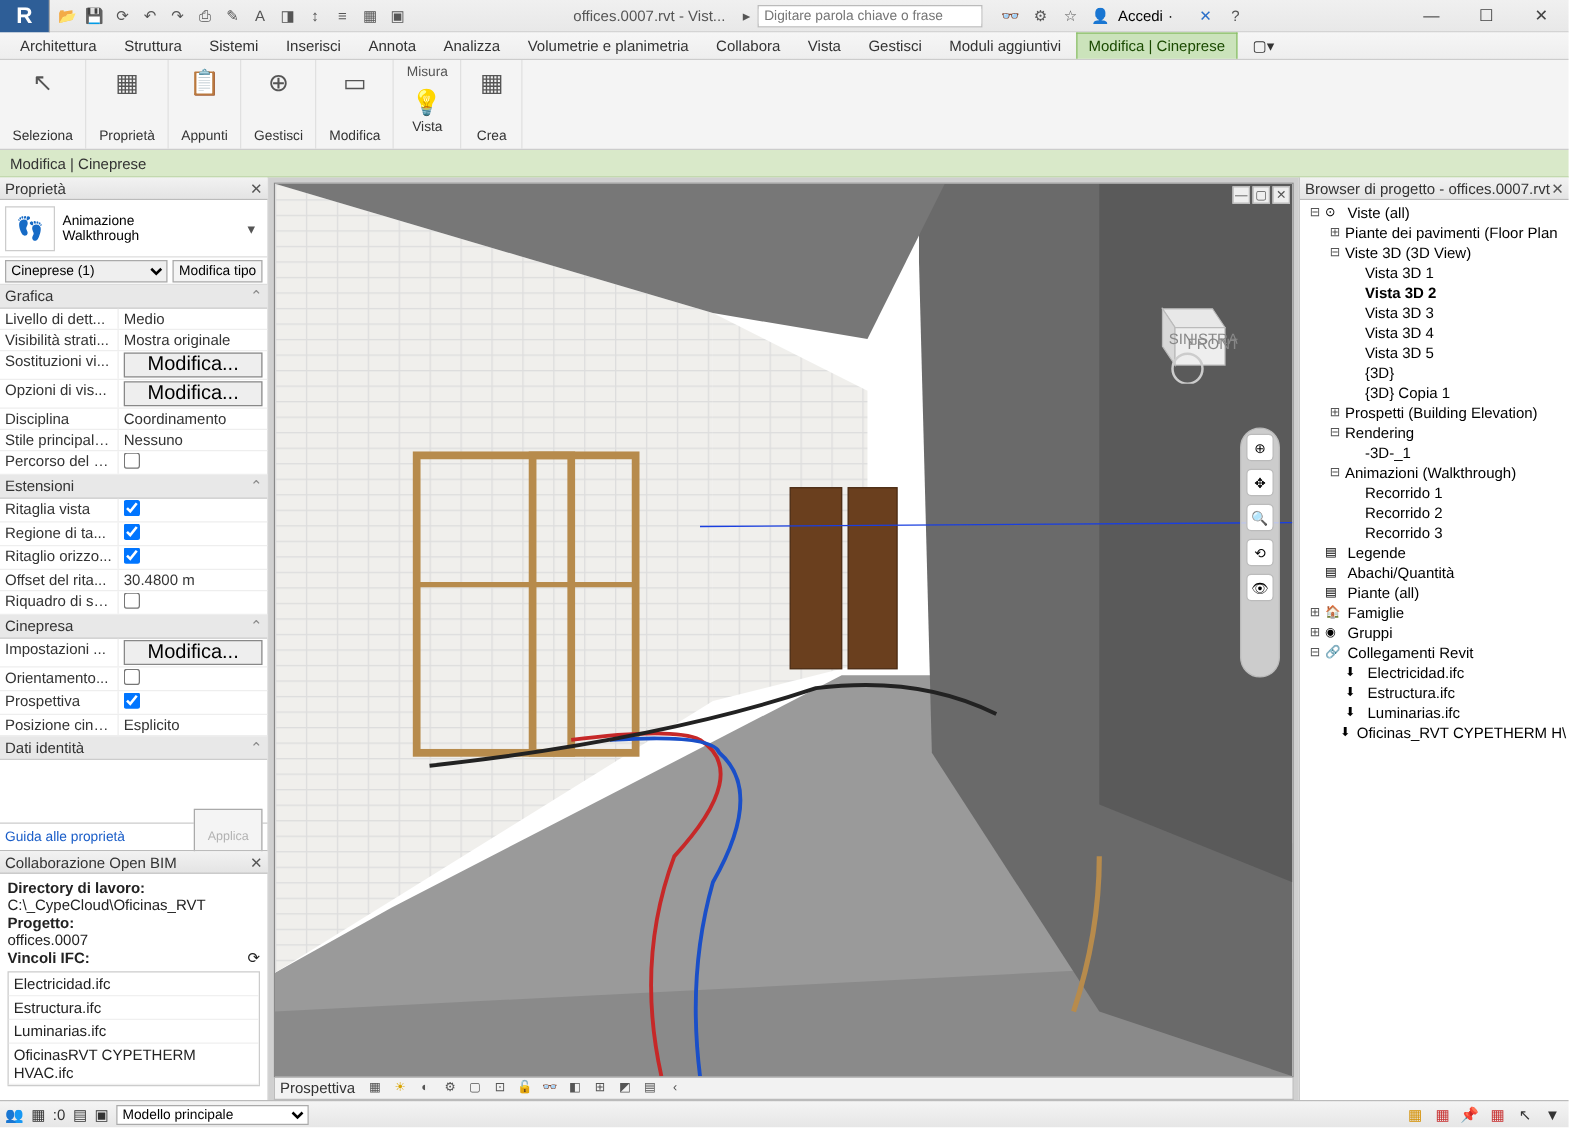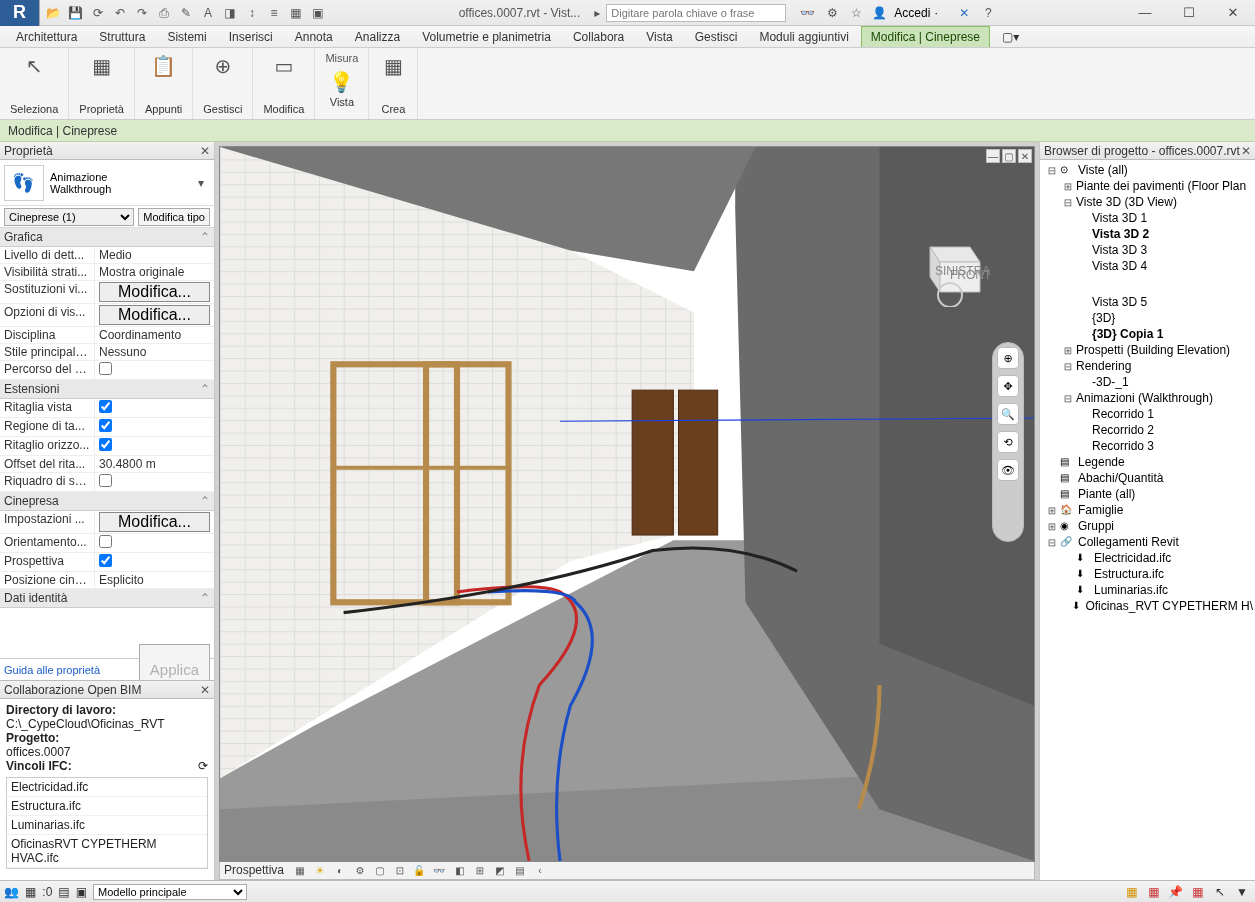--- a/index.html
+++ b/index.html
@@ -56,21 +56,21 @@
 .prop-sel-row button { font-size:11px; height:18px; padding:0 4px; border:1px solid #aaa; background:#f4f4f4; cursor:pointer; }
 .prop-grid { flex:1; overflow-y:auto; overflow-x:hidden; font-size:11px; }
 .pg-cat { background:#e8e8e8; padding:2px 4px; font-weight:normal; color:#333; display:flex; justify-content:space-between; border-bottom:1px solid #ccc; }
 .pg-row { display:flex; border-bottom:1px solid #eee; }
 .pg-row .pg-k { width:95px; padding:1px 4px; color:#333; overflow:hidden; text-overflow:ellipsis; white-space:nowrap; border-right:1px solid #eee; }
 .pg-row .pg-v { flex:1; padding:1px 4px; color:#333; overflow:hidden; }
 .pg-row .pg-btn { flex:1; margin:1px 4px; border:1px solid #888; background:#eee; text-align:center; font-size:16px; cursor:pointer; }
 .pg-row .pg-chk { flex:1; padding:1px 4px; }
 .prop-footer { height:22px; border-top:1px solid #ccc; display:flex; align-items:center; justify-content:space-between; padding:0 4px; }
 .prop-footer a { color:#1a5dc8; font-size:11px; text-decoration:none; }
-.prop-footer button { font-size:15px; padding:16px 10px; border:1px solid #aaa; background:#f4f4f4; }
+.prop-footer button { font-size:10px; padding:16px 10px; border:1px solid #aaa; background:#f4f4f4; }
 
 
 .bim-panel { flex:0 0 200px; border-top:1px solid #bbb; display:flex; flex-direction:column; }
 .bim-body { padding:4px 6px; font-size:11px; color:#222; flex:1; overflow:auto; }
 .bim-body .lbl { font-weight:bold; }
 .bim-links { border:1px solid #ccc; margin-top:4px; }
 .bim-links div { padding:2px 4px; border-bottom:1px solid #f0f0f0; }
 
 
 .viewport-wrapper { flex:1; background:#d0d0d0; display:flex; flex-direction:column; }
@@ -443,29 +443,29 @@
             <span class="lbl">Vista 3D 2</span>
           </div>
           <div class="tree-row" style="padding-left: 36px;">
             <span class="tw"></span>
             <span class="lbl">Vista 3D 3</span>
           </div>
           <div class="tree-row" style="padding-left: 36px;">
             <span class="tw"></span>
             <span class="lbl">Vista 3D 4</span>
           </div>
-          <div class="tree-row" style="padding-left: 36px; margin-top: 20px;">
+          <div class="tree-row" style="padding-left: 36px;">
             <span class="tw"></span>
             <span class="lbl">Vista 3D 5</span>
           </div>
           <div class="tree-row" style="padding-left: 36px;">
             <span class="tw"></span>
             <span class="lbl">{3D}</span>
           </div>
-          <div class="tree-row" style="padding-left: 36px; font-weight: bold;">
+          <div class="tree-row" style="padding-left: 36px;">
             <span class="tw"></span>
             <span class="lbl">{3D} Copia 1</span>
           </div>
           <div class="tree-row" style="padding-left: 20px;">
             <span class="tw">⊞</span>
             <span class="lbl">Prospetti (Building Elevation)</span>
           </div>
           <div class="tree-row" style="padding-left: 20px;">
             <span class="tw">⊟</span>
             <span class="lbl">Rendering</span>

